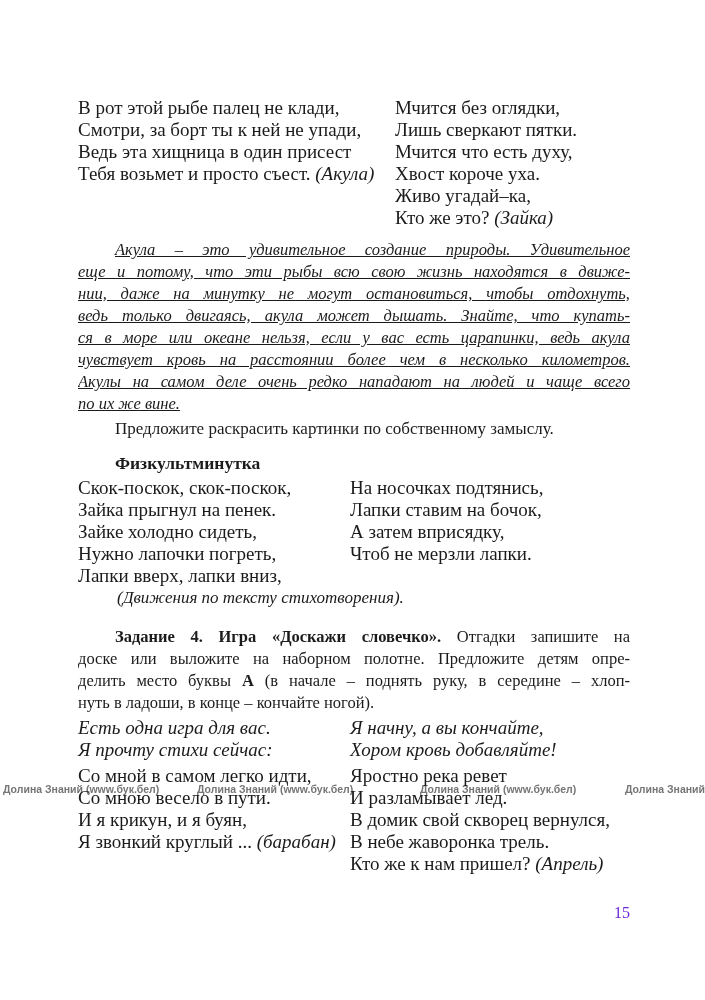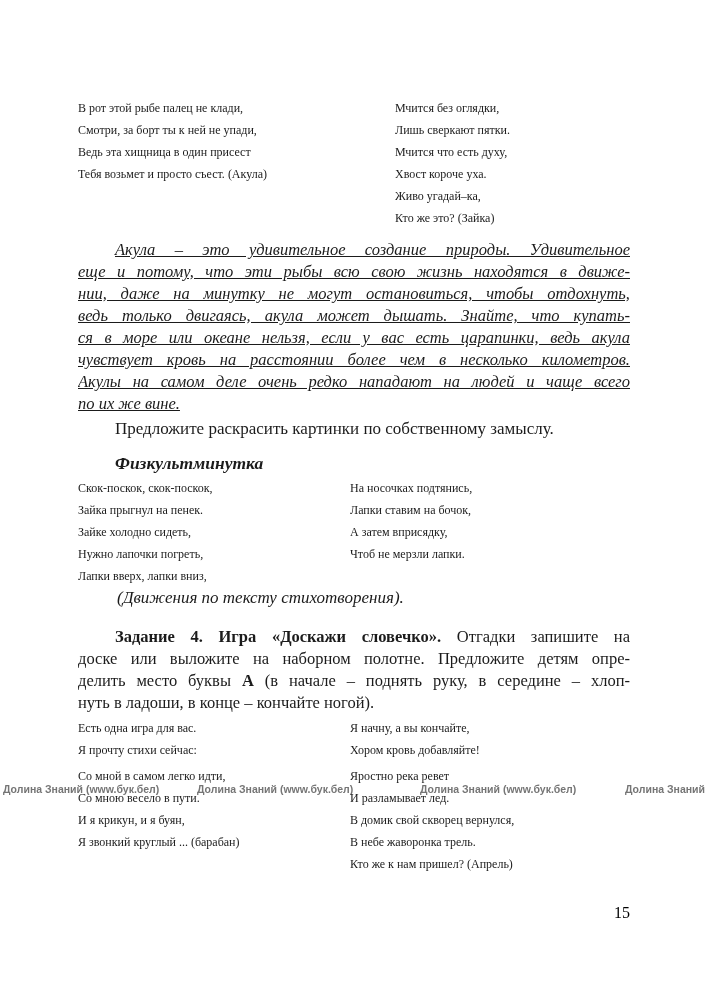--- a/index.html
+++ b/index.html
@@ -2,39 +2,39 @@
 <html><head>
 <meta charset="utf-8">
 <style>
   html,body { margin:0; padding:0; background:#ffffff; }
   .page {
     position:relative; width:705px; height:1000px; background:#ffffff;
     overflow:hidden; font-family:"Liberation Serif","DejaVu Serif",serif;
     color:#1b1b1b;
   }
   .content { position:relative; z-index:1; padding:97px 75px 0 78px; }
-  .line { font-size:12px; line-height:22px; white-space:nowrap; }
+  .line { font-size:19px; line-height:22px; white-space:nowrap; }
   .poem { display:grid; }
   .poem1 { grid-template-columns:317px 1fr; }
   .poem2 { grid-template-columns:272px 1fr; margin-top:3px; }
   .poem3-intro { grid-template-columns:272px 1fr; margin-top:3px; }
   .poem3 { grid-template-columns:272px 1fr; margin-top:4px; }
-  .it { }
+  .it { font-style:italic; }
   .shark-para { margin-top:10px; font-style:italic;text-decoration:underline; }
   .jline {
     font-size:16.5px; line-height:22px;
     text-align:justify; text-align-last:justify; overflow:hidden; max-height:22px;
   }
   .jline.last { text-align:left; text-align-last:left; }
   .fl-indent { padding-left:37px; }
   .instruction { margin:3px 0 0 0; padding-left:37px; font-size:17px; line-height:22px; white-space:nowrap; }
-  .heading { margin:12px 0 0 0; padding-left:37px; font-size:17.5px; line-height:22px; font-weight:bold;font-style:italic; }
+  .heading { margin:12px 0 0 0; padding-left:37px; font-size:17.5px; line-height:22px; font-weight:bold; }
   .stage-note { margin:0; padding-left:39px; font-size:17px; line-height:22px; font-style:italic; white-space:nowrap; }
   .task4 { margin-top:17px; }
-  .page-number { margin-top:28px; text-align:right; font-size:16px; line-height:20px; color:#000000; }
+  .page-number { margin-top:28px; text-align:right; font-size:16px; line-height:20px; color:#6d28d9; }
   .watermark-row { position:absolute; top:783px; left:0; width:705px; height:14px; z-index:0; }
   .wm {
     position:absolute; top:0; white-space:nowrap;
     font-family:"Liberation Sans","DejaVu Sans",sans-serif;
     font-size:10.5px; font-weight:bold; color:#757575;
   }
   .wm1 { left:3px; } .wm2 { left:197px; } .wm3 { left:420px; } .wm4 { left:625px; }
 </style>
 </head>
 <body>

